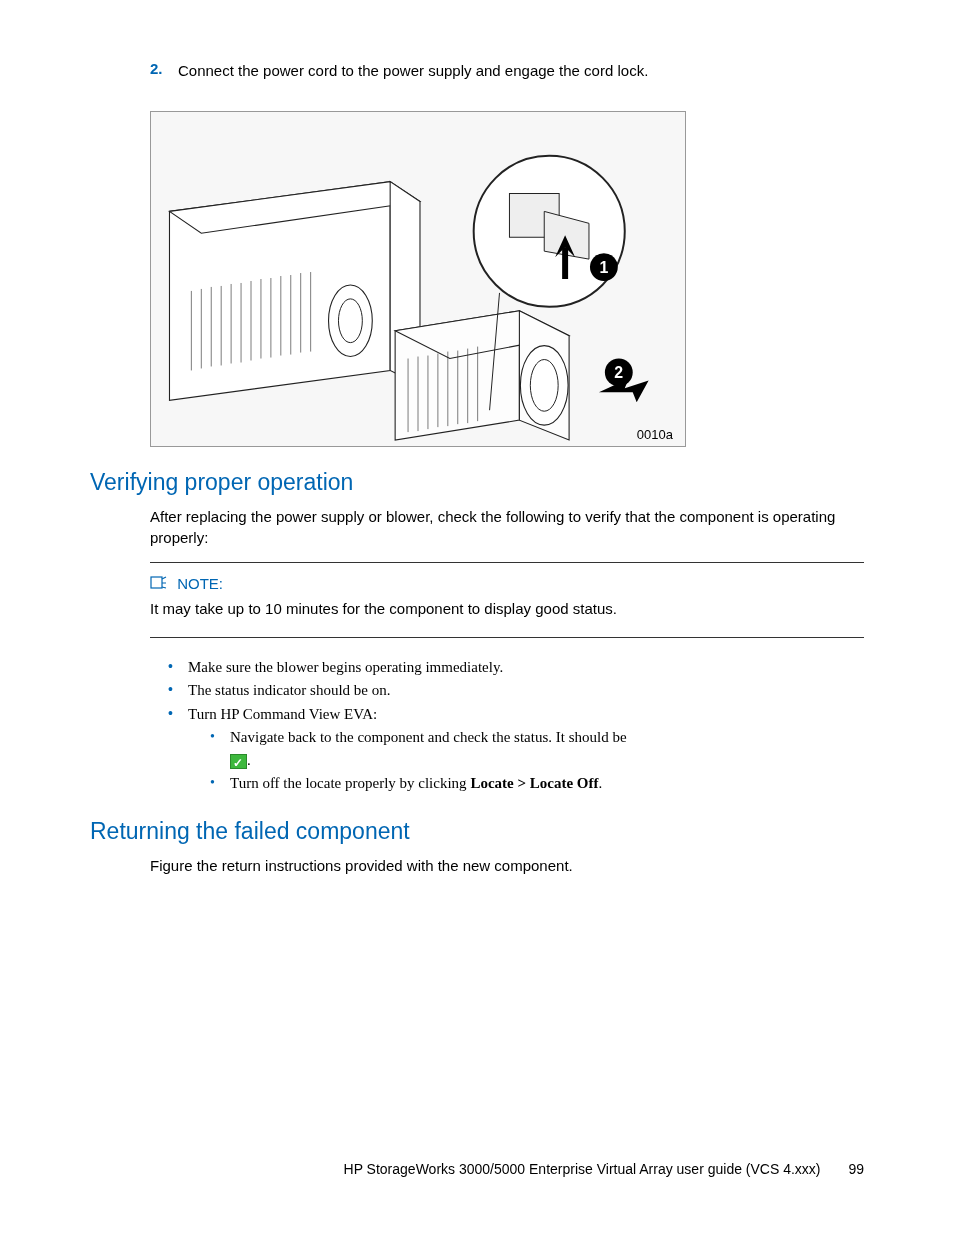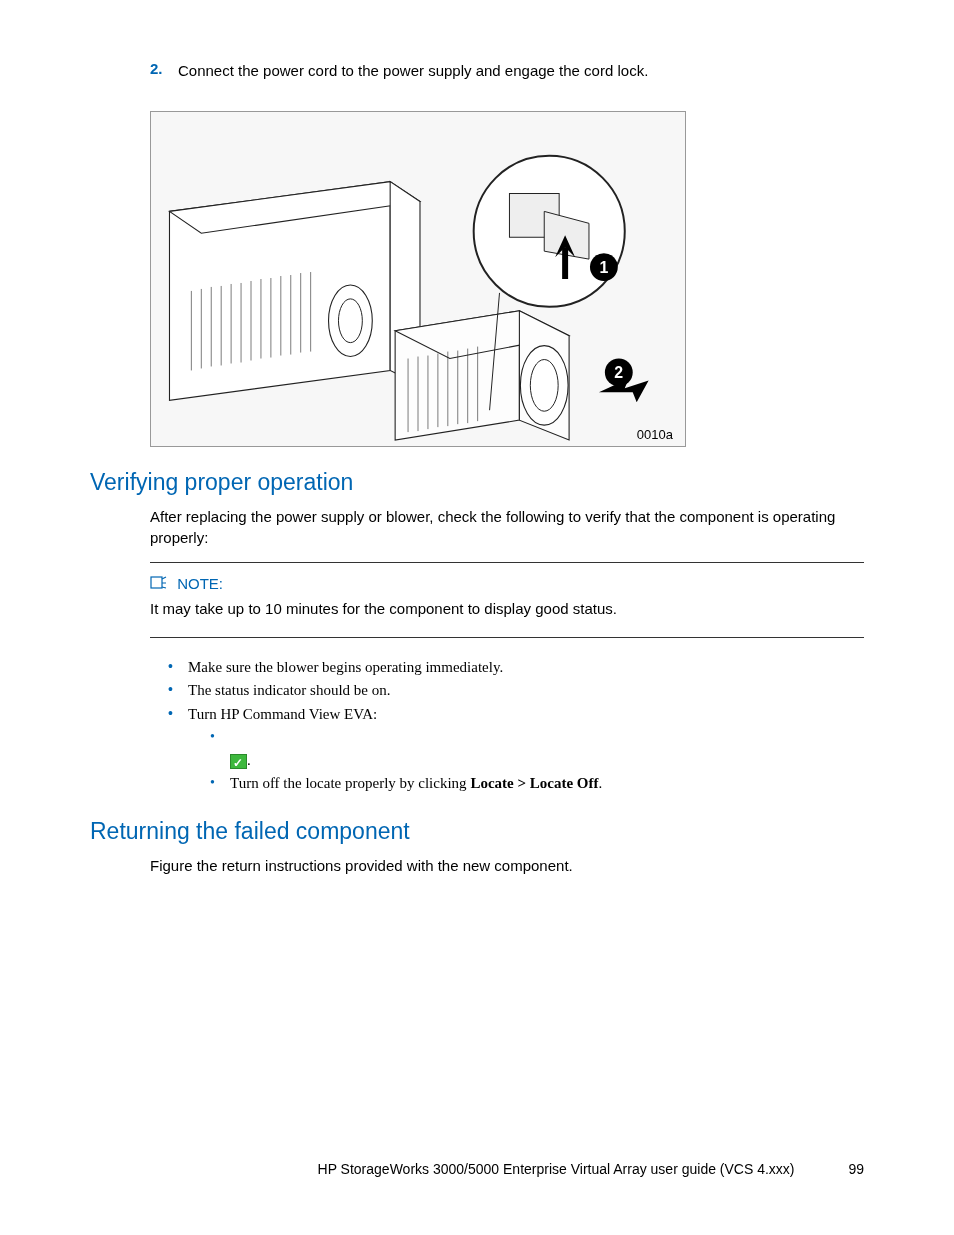--- a/index.html
+++ b/index.html
@@ -28,21 +28,21 @@
     .note-icon { margin-right: 6px; }
     .note-text { margin-top: 6px; line-height: 1.4; }
     .bullet-list { margin-left: 78px; }
     .bullet-item { display: flex; line-height: 1.55; }
     .bullet-marker { color: #0066b3; font-size: 14px; min-width: 20px; }
     .bullet-body { flex: 1; font-family: Liberation Serif, serif; }
     .sub-bullet-list { margin-left: 22px; }
     .check-icon { display: inline-block; width: 17px; height: 15px; background: #3db83d; border: 1px solid #2a8a2a; position: relative; vertical-align: middle; }
     .check-icon::after { content: "✓"; color: #fff; font-size: 12px; position: absolute; top: -1px; left: 2px; font-weight: bold; }
     .footer { position: absolute; bottom: 58px; left: 0; right: 90px; text-align: right; font-size: 14px; }
-    .footer-page { display: inline-block; margin-left: 50px; }
+    .footer-page { display: inline-block; margin-left: 24px; }
     .diagram-svg { width: 100%; height: 100%; }
   </style>
 </head>
 <body>
 
 <div class="step-list">
   <div class="step-item">
     <span class="step-num">2.</span>
     <span class="step-text">Connect the power cord to the power supply and engage the cord lock.</span>
   </div>
@@ -151,21 +151,21 @@
     <span class="bullet-body">The status indicator should be on.</span>
   </div>
   <div class="bullet-item">
     <span class="bullet-marker">•</span>
     <div class="bullet-body">
       <span>Turn HP Command View EVA:</span>
       <div class="sub-bullet-list">
         <div class="bullet-item">
           <span class="bullet-marker">•</span>
           <div class="bullet-body">
-            <br>
+            <span>Navigate back to the component and check the status.  It should be</span><br>
             <span class="check-icon"></span><span>.</span>
           </div>
         </div>
         <div class="bullet-item">
           <span class="bullet-marker">•</span>
           <div class="bullet-body">
             <span>Turn off the locate properly by clicking </span><b>Locate &gt; Locate Off</b><span>.</span>
           </div>
         </div>
       </div>

